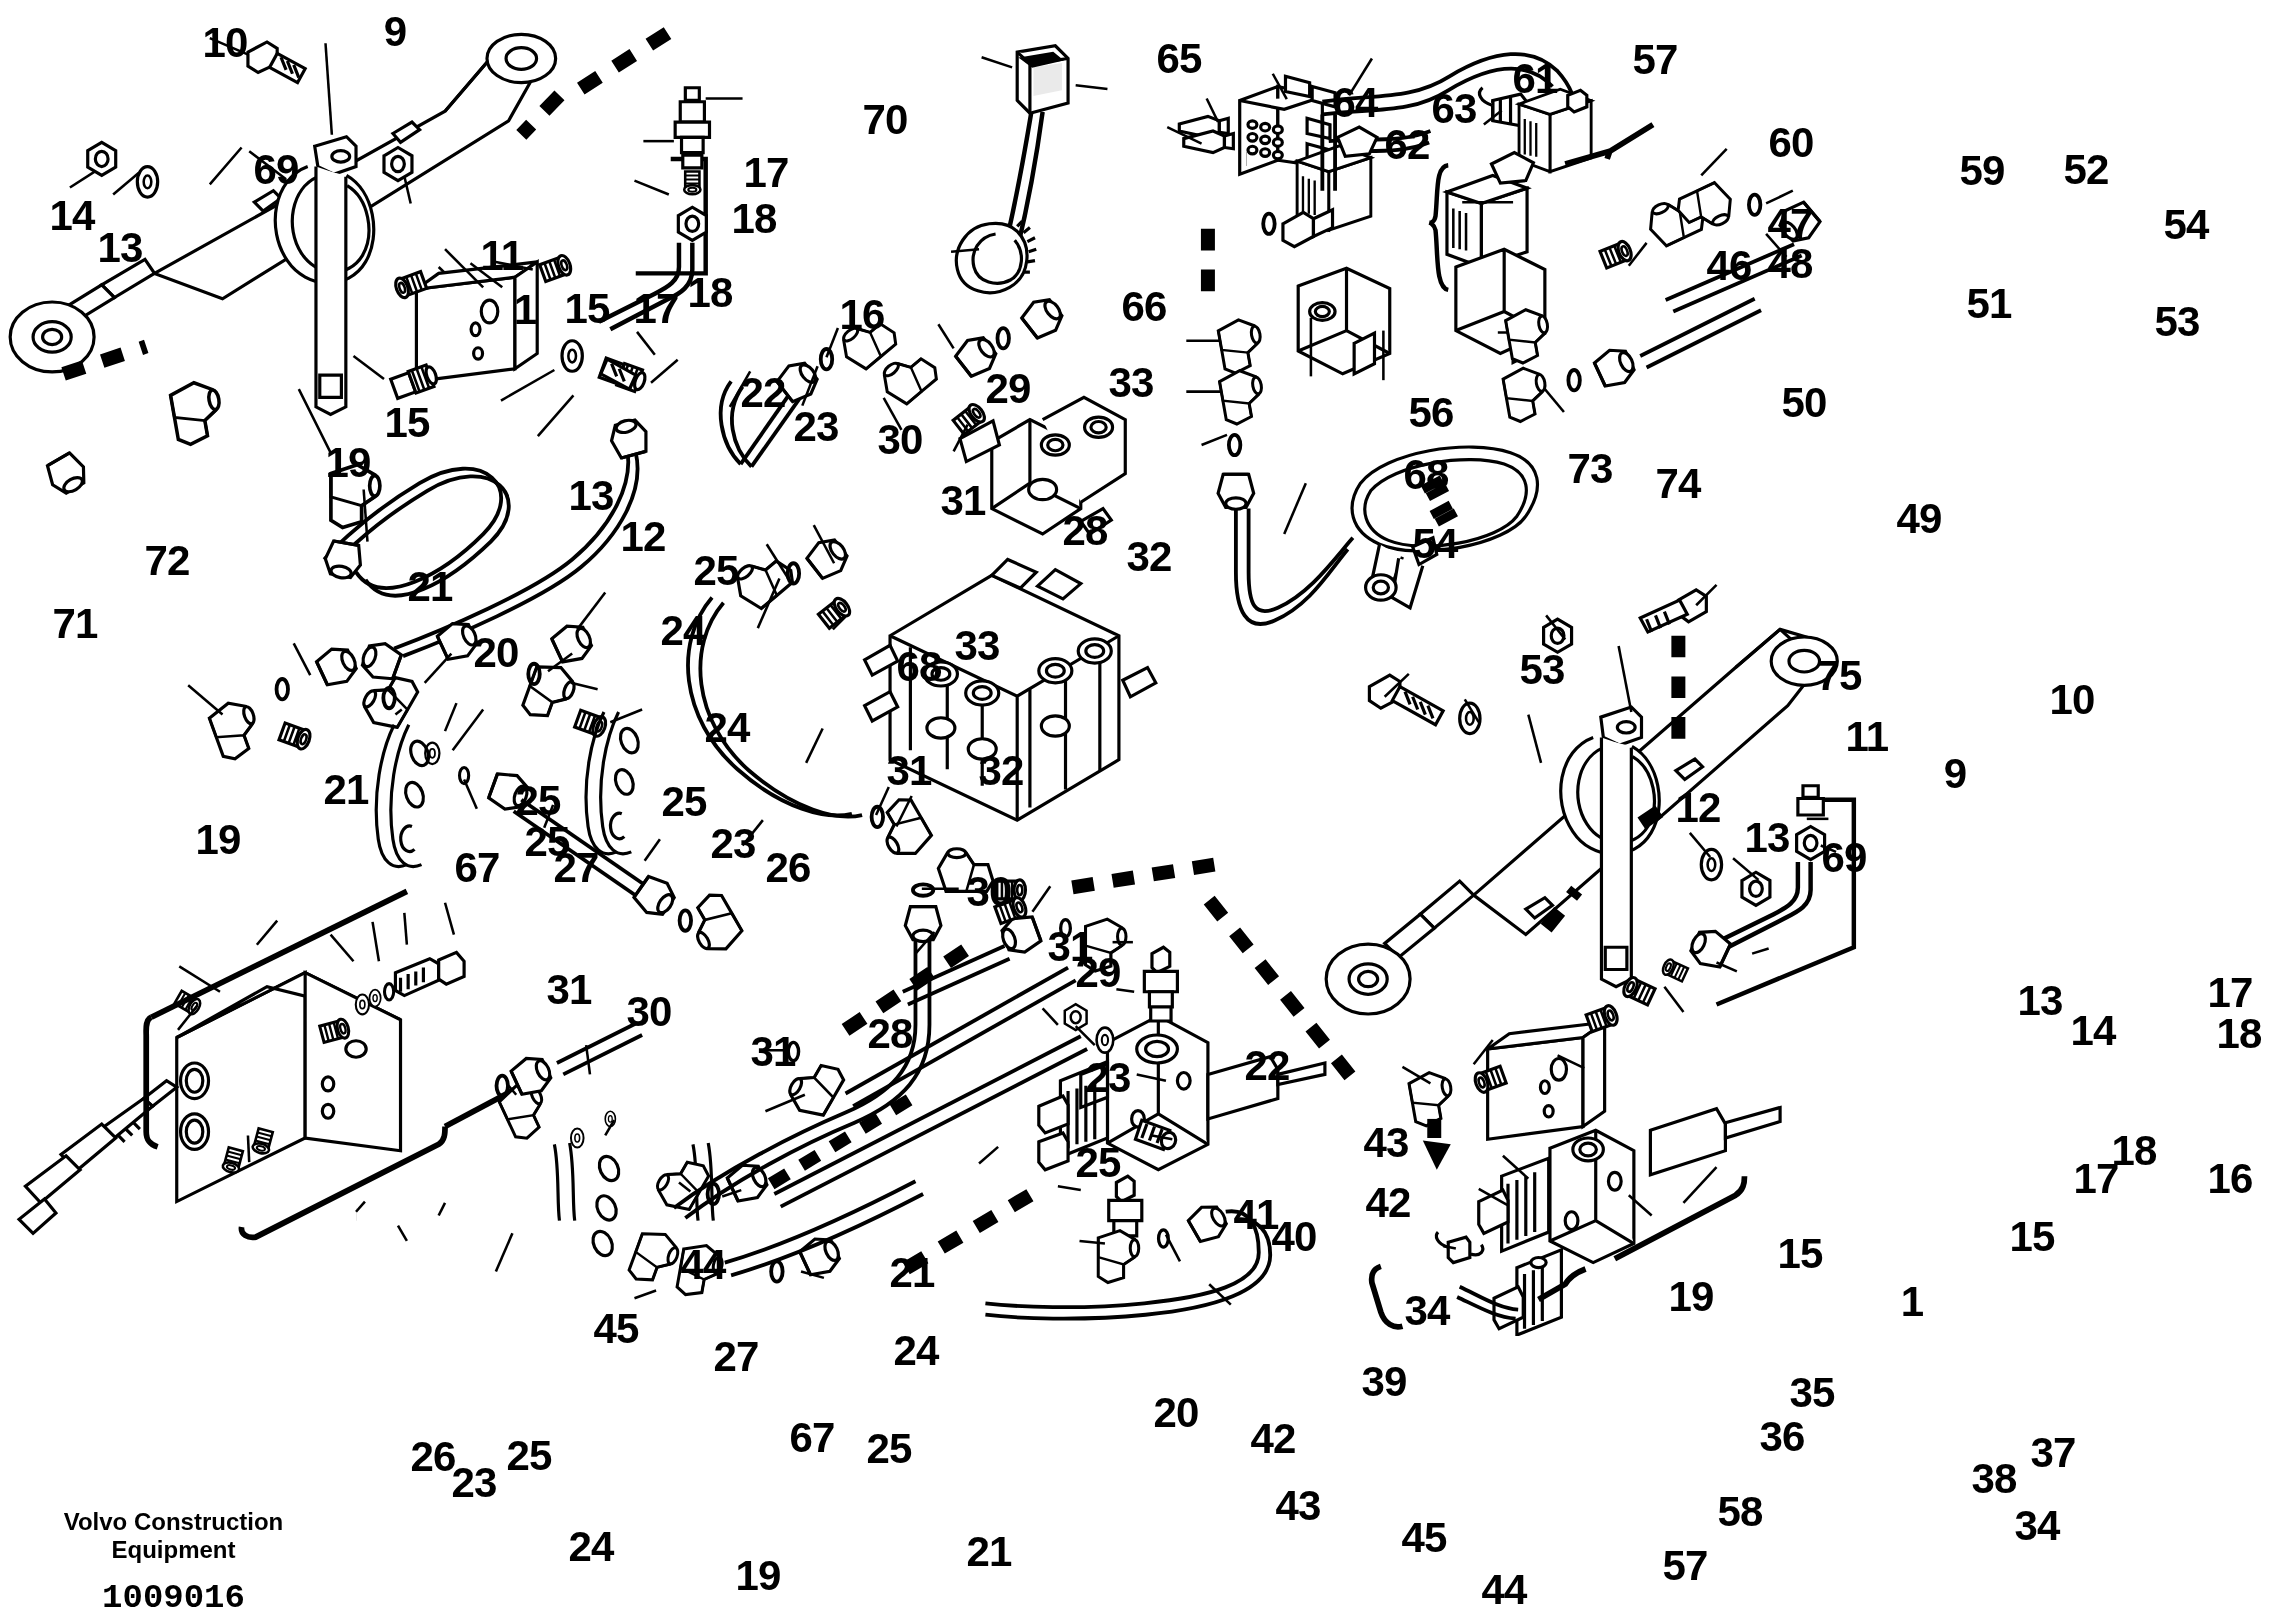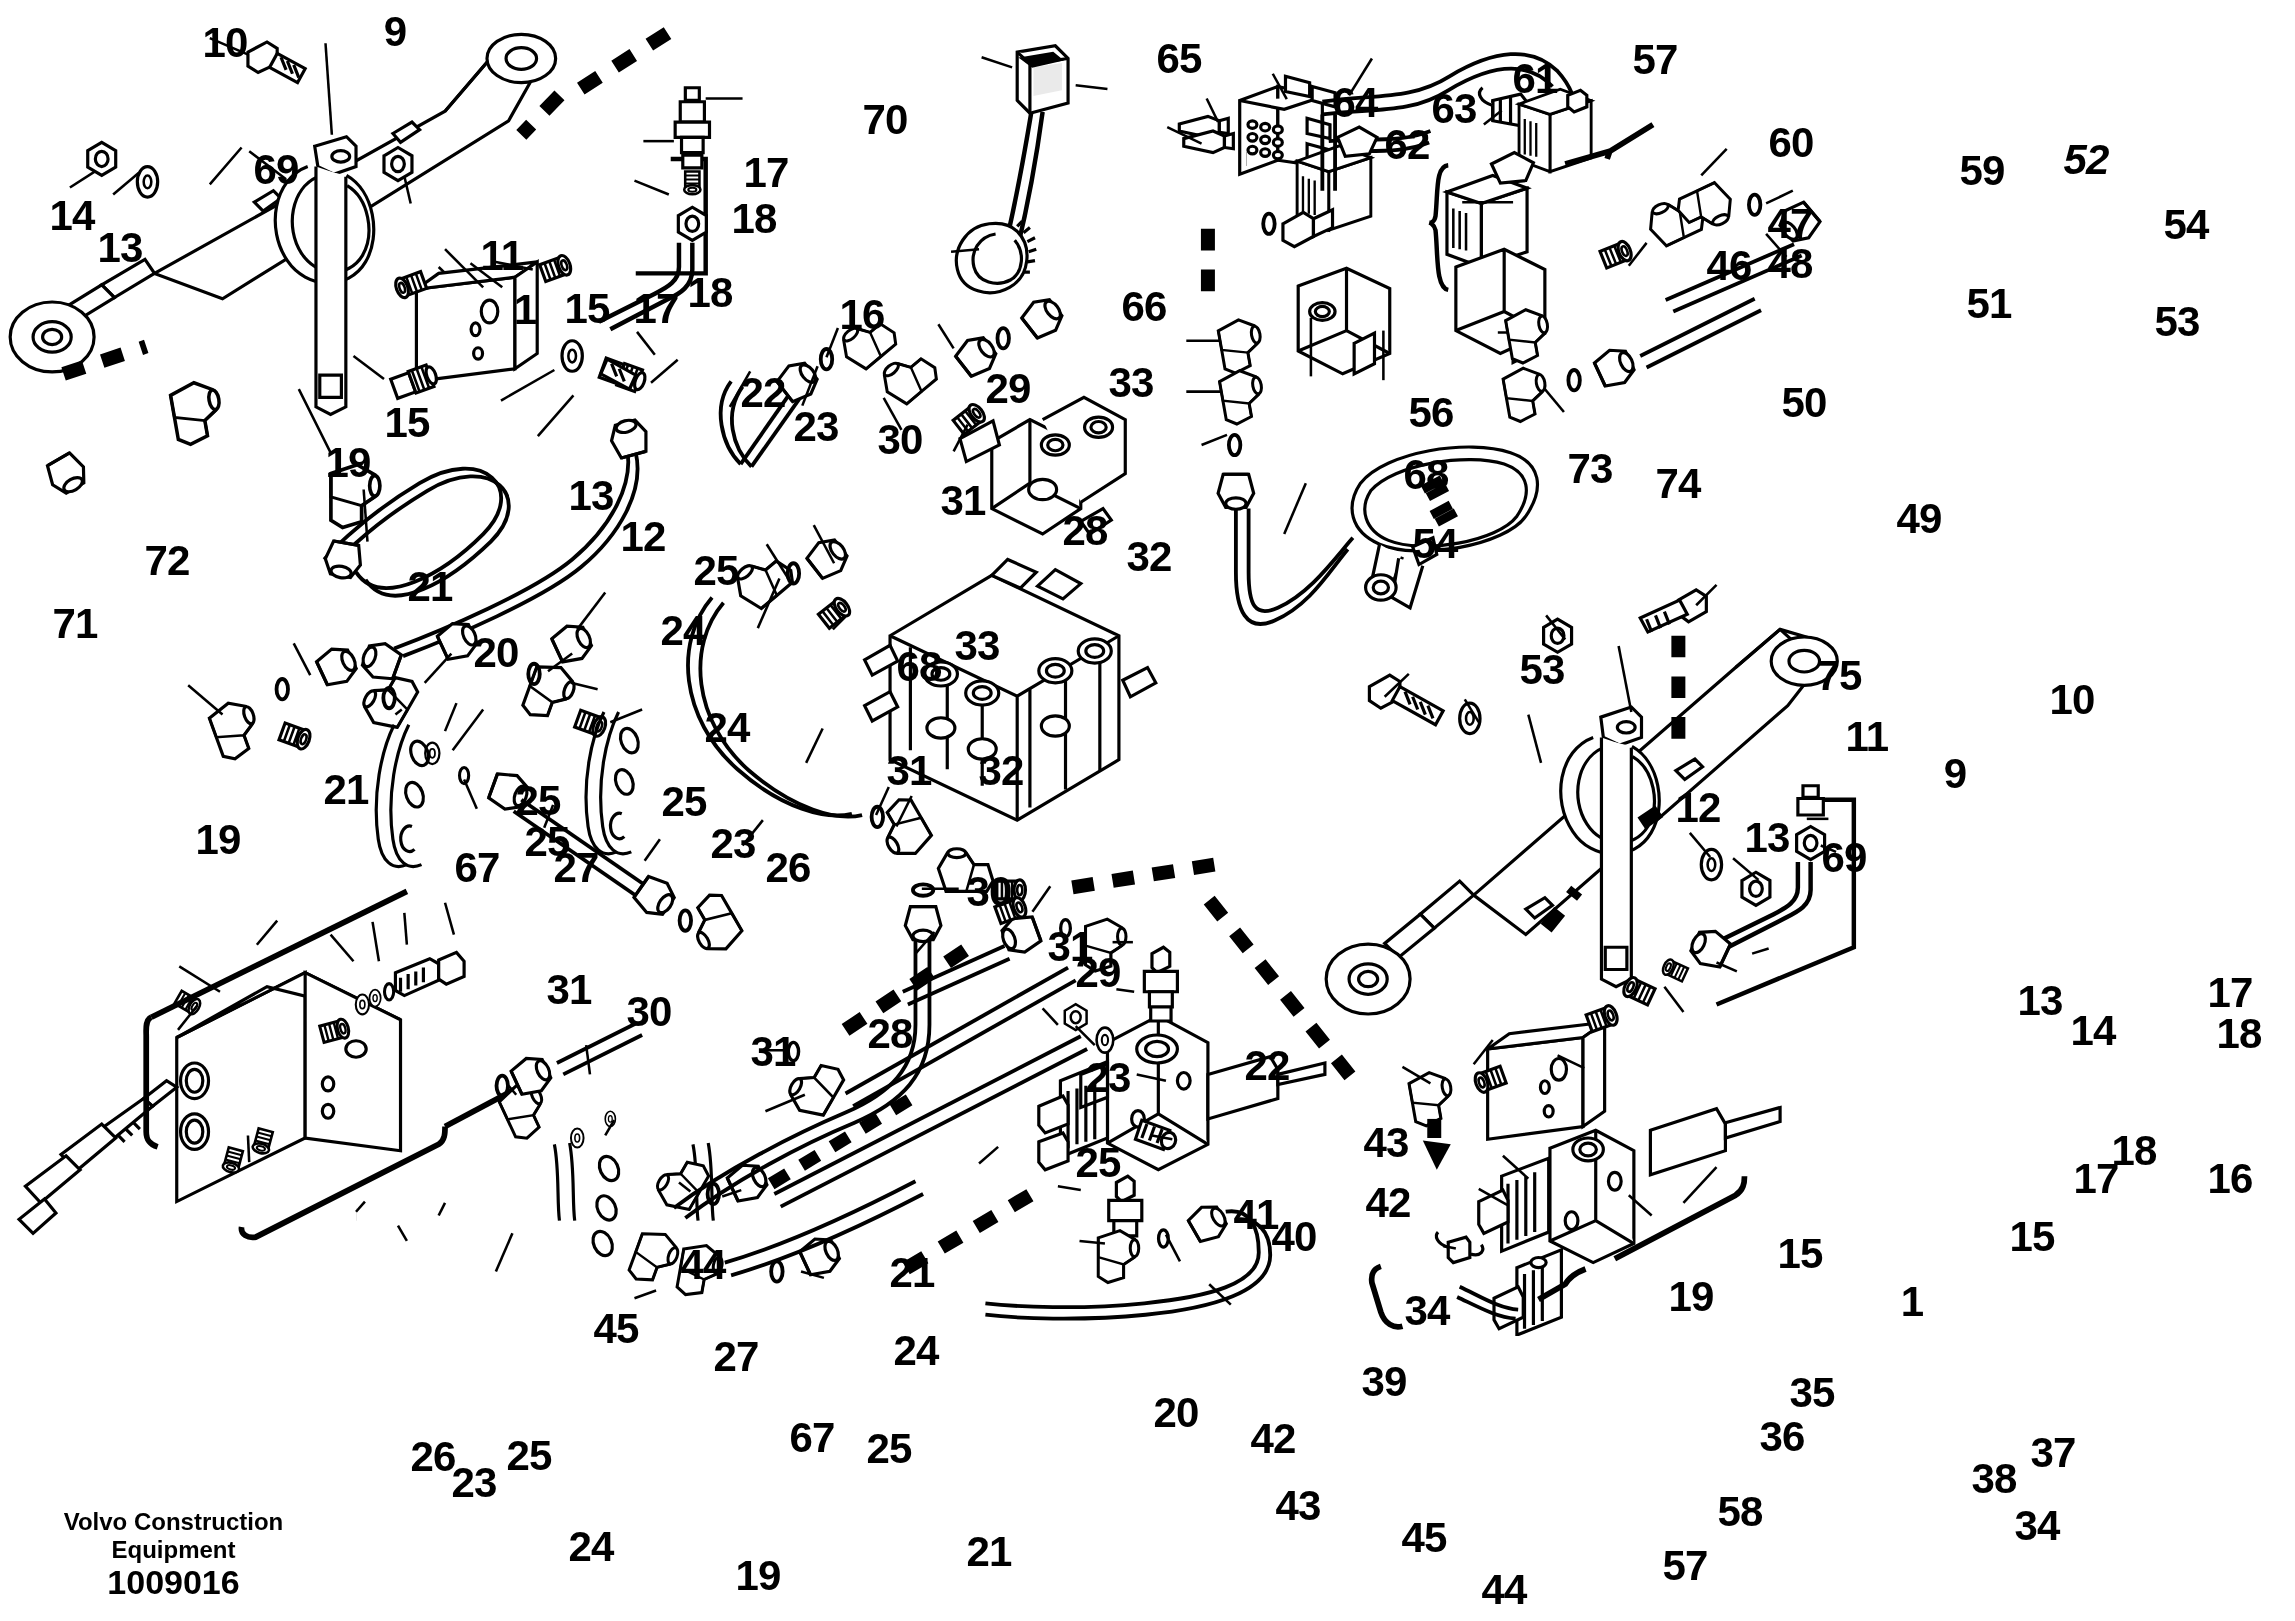--- a/index.html
+++ b/index.html
@@ -6,21 +6,21 @@
   body{width:2295px;height:1621px;overflow:hidden;
        font-family:"Liberation Sans",sans-serif;}
   #sheet{position:relative;width:1892px;height:1621px;background:#fff;}
   #art{position:absolute;inset:0;}
   .cal{position:absolute;font-weight:bold;color:#000;
        font-family:"Liberation Sans",sans-serif;
        font-size:42px;line-height:1;letter-spacing:-0.8px;
        transform:translate(-50%,-50%);white-space:nowrap;}
   #brand{position:absolute;left:58px;top:1508px;width:231px;text-align:center;}
   #brand .b1{font-size:24px;font-weight:bold;line-height:1.15;}
-  #brand .b2{font-size:34px;font-weight:bold;margin-top:0;letter-spacing:0px;}
+  #brand .b2{font-size:34px;font-weight:bold;margin-top:16px;letter-spacing:0px;font-family:Liberation Mono, monospace;}
 </style>
 </head>
 <body>
 
 <div id="sheet">
 
   <svg id="art" viewBox="0 0 2976 2102" xmlns="http://www.w3.org/2000/svg">
     <defs>
       <g id="hexnut">
         <path d="M-22,-13 L0,-26 L22,-13 L22,13 L0,26 L-22,13 Z" fill="#fff" stroke="#000" stroke-width="5"></path>
@@ -1056,21 +1056,21 @@
   <div id="callout-layer">
       <div class="cal" style="left: 225px; top: 43px;">10</div>
       <div class="cal" style="left: 395px; top: 32px;">9</div>
       <div class="cal" style="left: 1179px; top: 59px;">65</div>
       <div class="cal" style="left: 1355px; top: 103px;">64</div>
       <div class="cal" style="left: 1454px; top: 109px;">63</div>
       <div class="cal" style="left: 1535px; top: 79px;">61</div>
       <div class="cal" style="left: 1655px; top: 60px;">57</div>
       <div class="cal" style="left: 1791px; top: 143px;">60</div>
       <div class="cal" style="left: 1982px; top: 171px;">59</div>
-      <div class="cal" style="left: 2086px; top: 160px; font-style: italic;">52</div>
+      <div class="cal" style="left: 2086px; top: 170px;">52</div>
       <div class="cal" style="left: 2186px; top: 225px;">54</div>
       <div class="cal" style="left: 1407px; top: 145px;">62</div>
       <div class="cal" style="left: 72px; top: 216px;">14</div>
       <div class="cal" style="left: 120px; top: 248px;">13</div>
       <div class="cal" style="left: 276px; top: 170px;">69</div>
       <div class="cal" style="left: 502px; top: 256px;">11</div>
       <div class="cal" style="left: 885px; top: 120px;">70</div>
       <div class="cal" style="left: 766px; top: 173px;">17</div>
       <div class="cal" style="left: 754px; top: 219px;">18</div>
       <div class="cal" style="left: 862px; top: 315px;">16</div>

